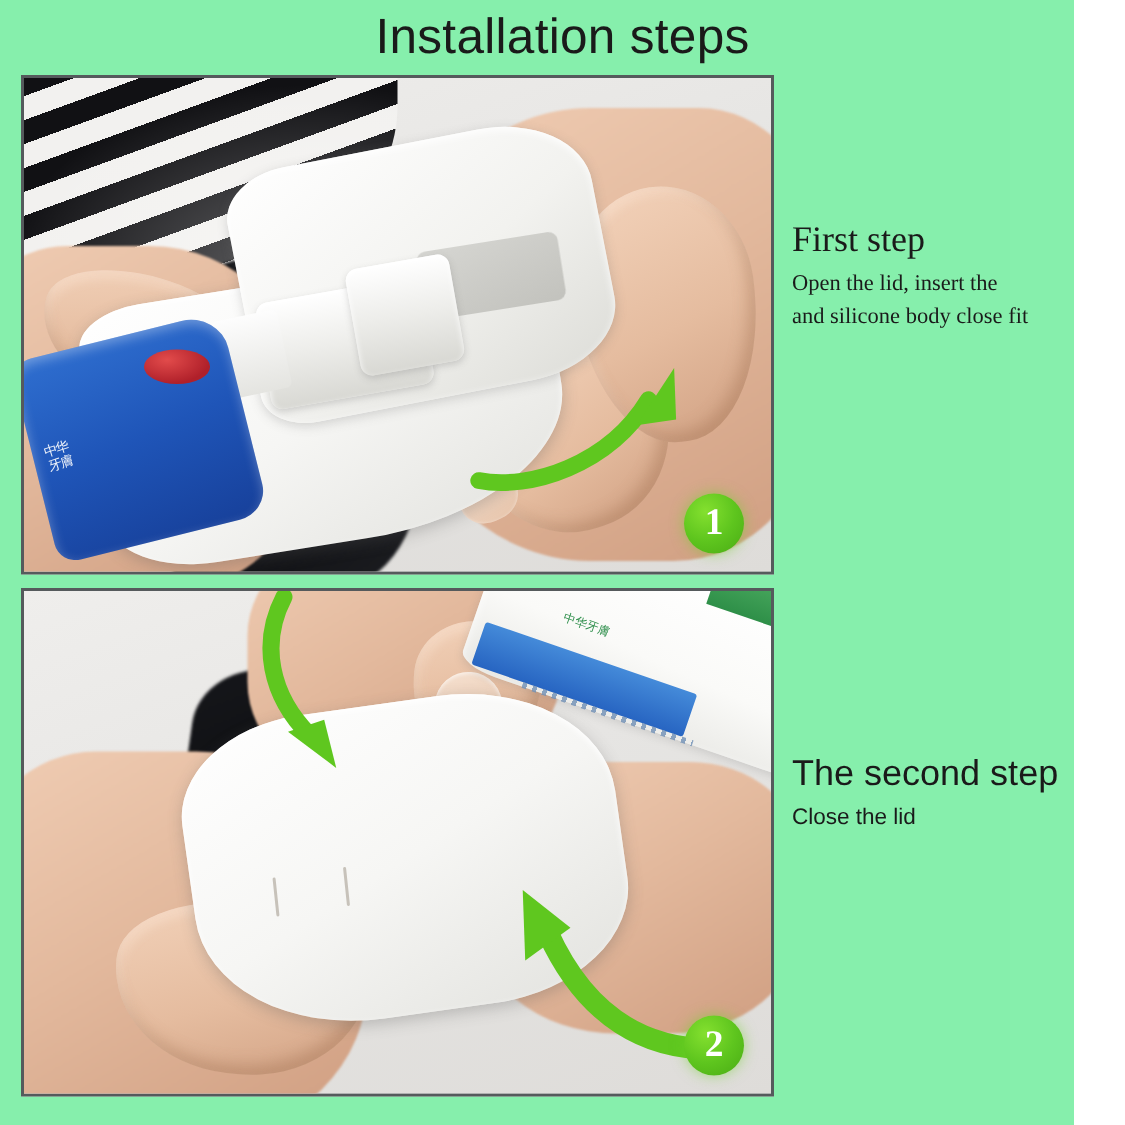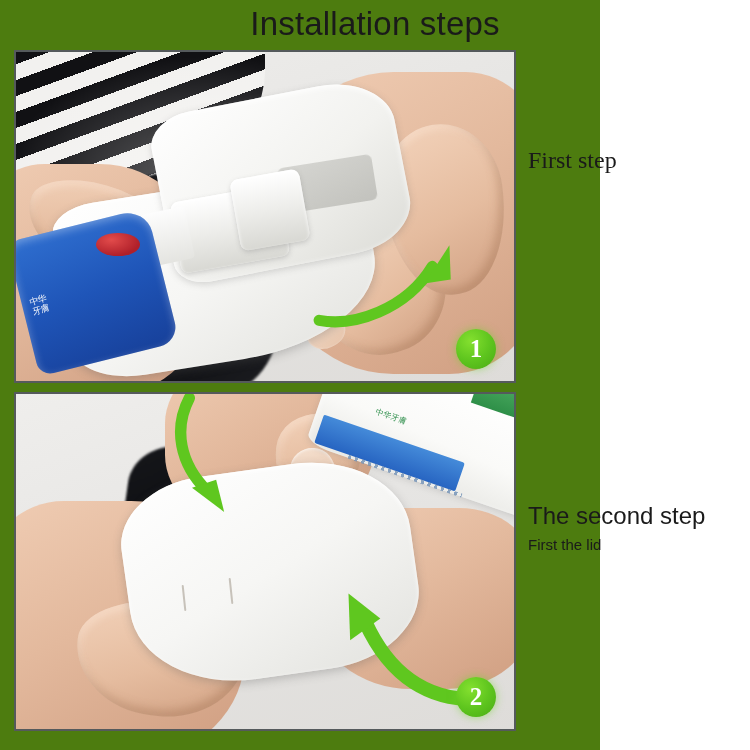--- a/index.html
+++ b/index.html
@@ -9,23 +9,23 @@
   }
   body {
     width: 750px;
     height: 750px;
     font-family: "Liberation Sans", sans-serif;
     position: relative;
     overflow: hidden;
   }
   .page {
     position: relative;
-    width: 600px;
+    width: 716px;
     height: 750px;
-    background: #4d7c0f;
+    background: #86efac;
   }
 
   
   .title {
     position: absolute;
     left: 0;
     top: 4px;
     width: 750px;
     text-align: center;
     font-size: 33px;
@@ -322,23 +322,25 @@
         <path d="M22 10 L 24 66 L 60 40 Z" fill="#5fc71f"></path>
       </svg>
     </div>
 
     <div class="badge" id="badge-2">2</div>
   </div>
 
   <div class="step-text" id="step-text-1">
     <div class="step-heading">First step</div>
     <div class="step-body">
+      <div>Open the lid, insert the</div>
+      <div>and silicone body close fit</div>
     </div>
   </div>
 
   <div class="step-text" id="step-text-2">
     <div class="step-heading">The second step</div>
     <div class="step-body">
-      <div>First the lid</div>
+      <div>Close the lid</div>
     </div>
   </div>
 
 </div>
 
 </body></html>

